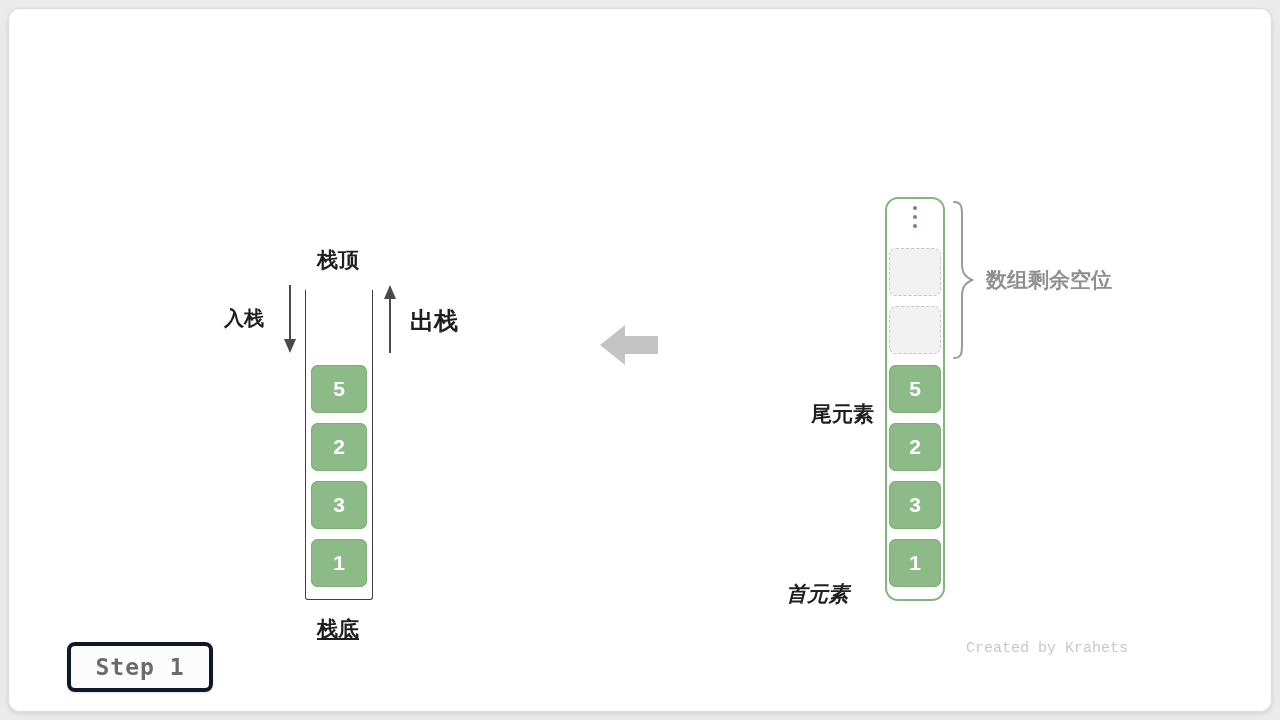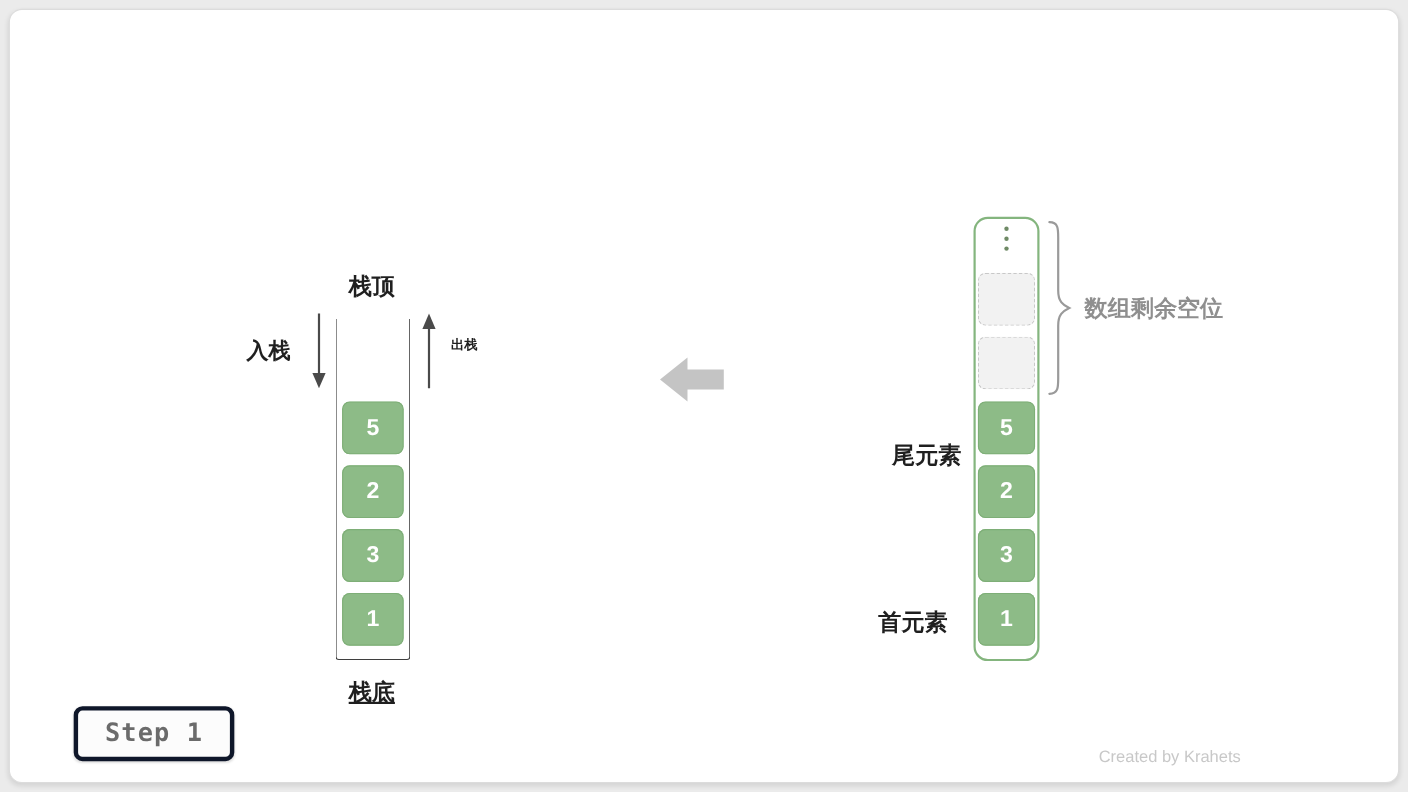--- a/index.html
+++ b/index.html
@@ -110,22 +110,22 @@
     font-family: "DejaVu Sans Mono", monospace;
     font-weight: bold;
     font-size: 23px;
     letter-spacing: 1px;
     color: var(--step-text);
     margin-left: 31px;
   }
 
   .credit {
     position: absolute;
-    right: 44px; top: 680px;
-    font-family: Liberation Sans, sans-serif;
+    right: 44px; top: 640px;
+    font-family: Liberation Mono, monospace;
     font-size: 15px;
     color: var(--credit);
   }
 </style>
 </head>
 <body>
 
 <div class="stage">
   <div class="card"></div>
 
@@ -136,21 +136,21 @@
   <div class="zh-label" style="left:224px; top:305px; font-size:20px;">入栈</div>
   <svg class="arrow-svg" style="left:280px; top:283px;" width="20" height="72" viewBox="0 0 20 72">
     <line x1="10" y1="2" x2="10" y2="58" stroke="#4a4a4a" stroke-width="2"></line>
     <polygon points="4,56 16,56 10,70" fill="#4a4a4a"></polygon>
   </svg>
 
   <svg class="arrow-svg" style="left:380px; top:283px;" width="20" height="72" viewBox="0 0 20 72">
     <line x1="10" y1="70" x2="10" y2="14" stroke="#4a4a4a" stroke-width="2"></line>
     <polygon points="4,16 16,16 10,2" fill="#4a4a4a"></polygon>
   </svg>
-  <div class="zh-label" style="left:410px; top:305px; font-size:12px;">出栈</div>
+  <div class="zh-label" style="left:410px; top:305px; font-size:24px;">出栈</div>
 
   <div class="cell stack-cell" style="top:365px;">5</div>
   <div class="cell stack-cell" style="top:423px;">2</div>
   <div class="cell stack-cell" style="top:481px;">3</div>
   <div class="cell stack-cell" style="top:539px;">1</div>
 
   <div class="zh-label" style="left:317px; top:615px;text-decoration:underline;">栈底</div>
 
   <svg class="arrow-svg" style="left:600px; top:323px;" width="60" height="44" viewBox="0 0 60 44">
     <polygon points="0,22 25,2 25,13 58,13 58,31 25,31 25,42" fill="#c4c4c4"></polygon>
@@ -171,17 +171,17 @@
   <div class="cell array-cell" style="top:423px;">2</div>
   <div class="cell array-cell" style="top:481px;">3</div>
   <div class="cell array-cell" style="top:539px;">1</div>
 
   <svg class="arrow-svg" style="left:950px; top:200px;" width="26" height="160" viewBox="0 0 26 160">
     <path d="M4,2 C12,2 12,8 12,16 L12,64 C12,74 16,77 22,80 C16,83 12,86 12,96 L12,144 C12,152 12,158 4,158" fill="none" stroke="#9a9a9a" stroke-width="2" stroke-linecap="round"></path>
   </svg>
   <div class="zh-label muted-label" style="left:986px; top:266px;">数组剩余空位</div>
 
   <div class="zh-label" style="left:786px; top:400px; width:88px; text-align:right;">尾元素</div>
-  <div class="zh-label" style="left:786px; top:552px; width:88px; text-align:center;">首元素</div>
+  <div class="zh-label" style="left:786px; top:580px; width:88px; text-align:left;font-style:italic;">首元素</div>
 
   <div class="step-badge">Step 1</div>
   <div class="credit">Created by Krahets</div>
 </div>
 
 </body></html>

